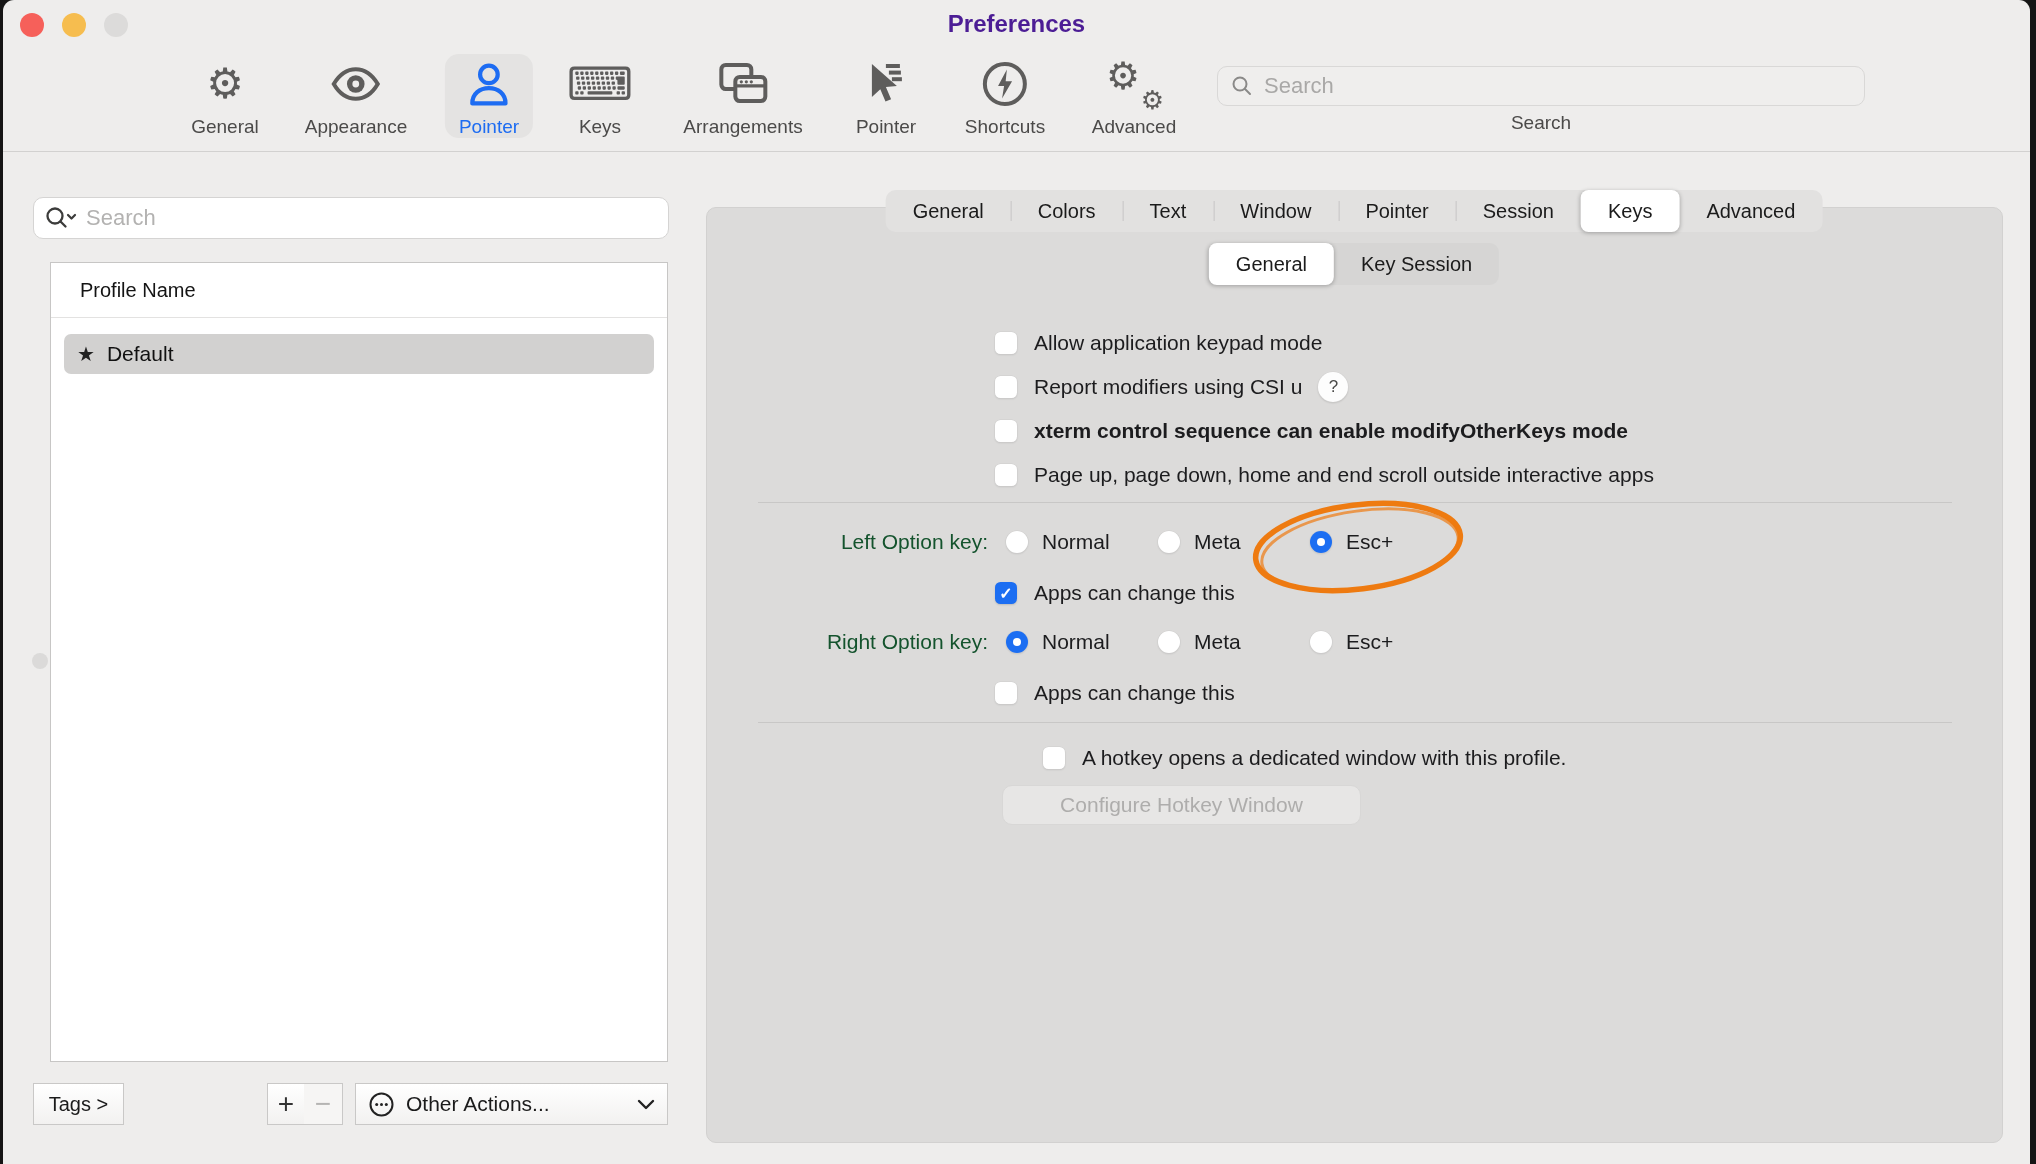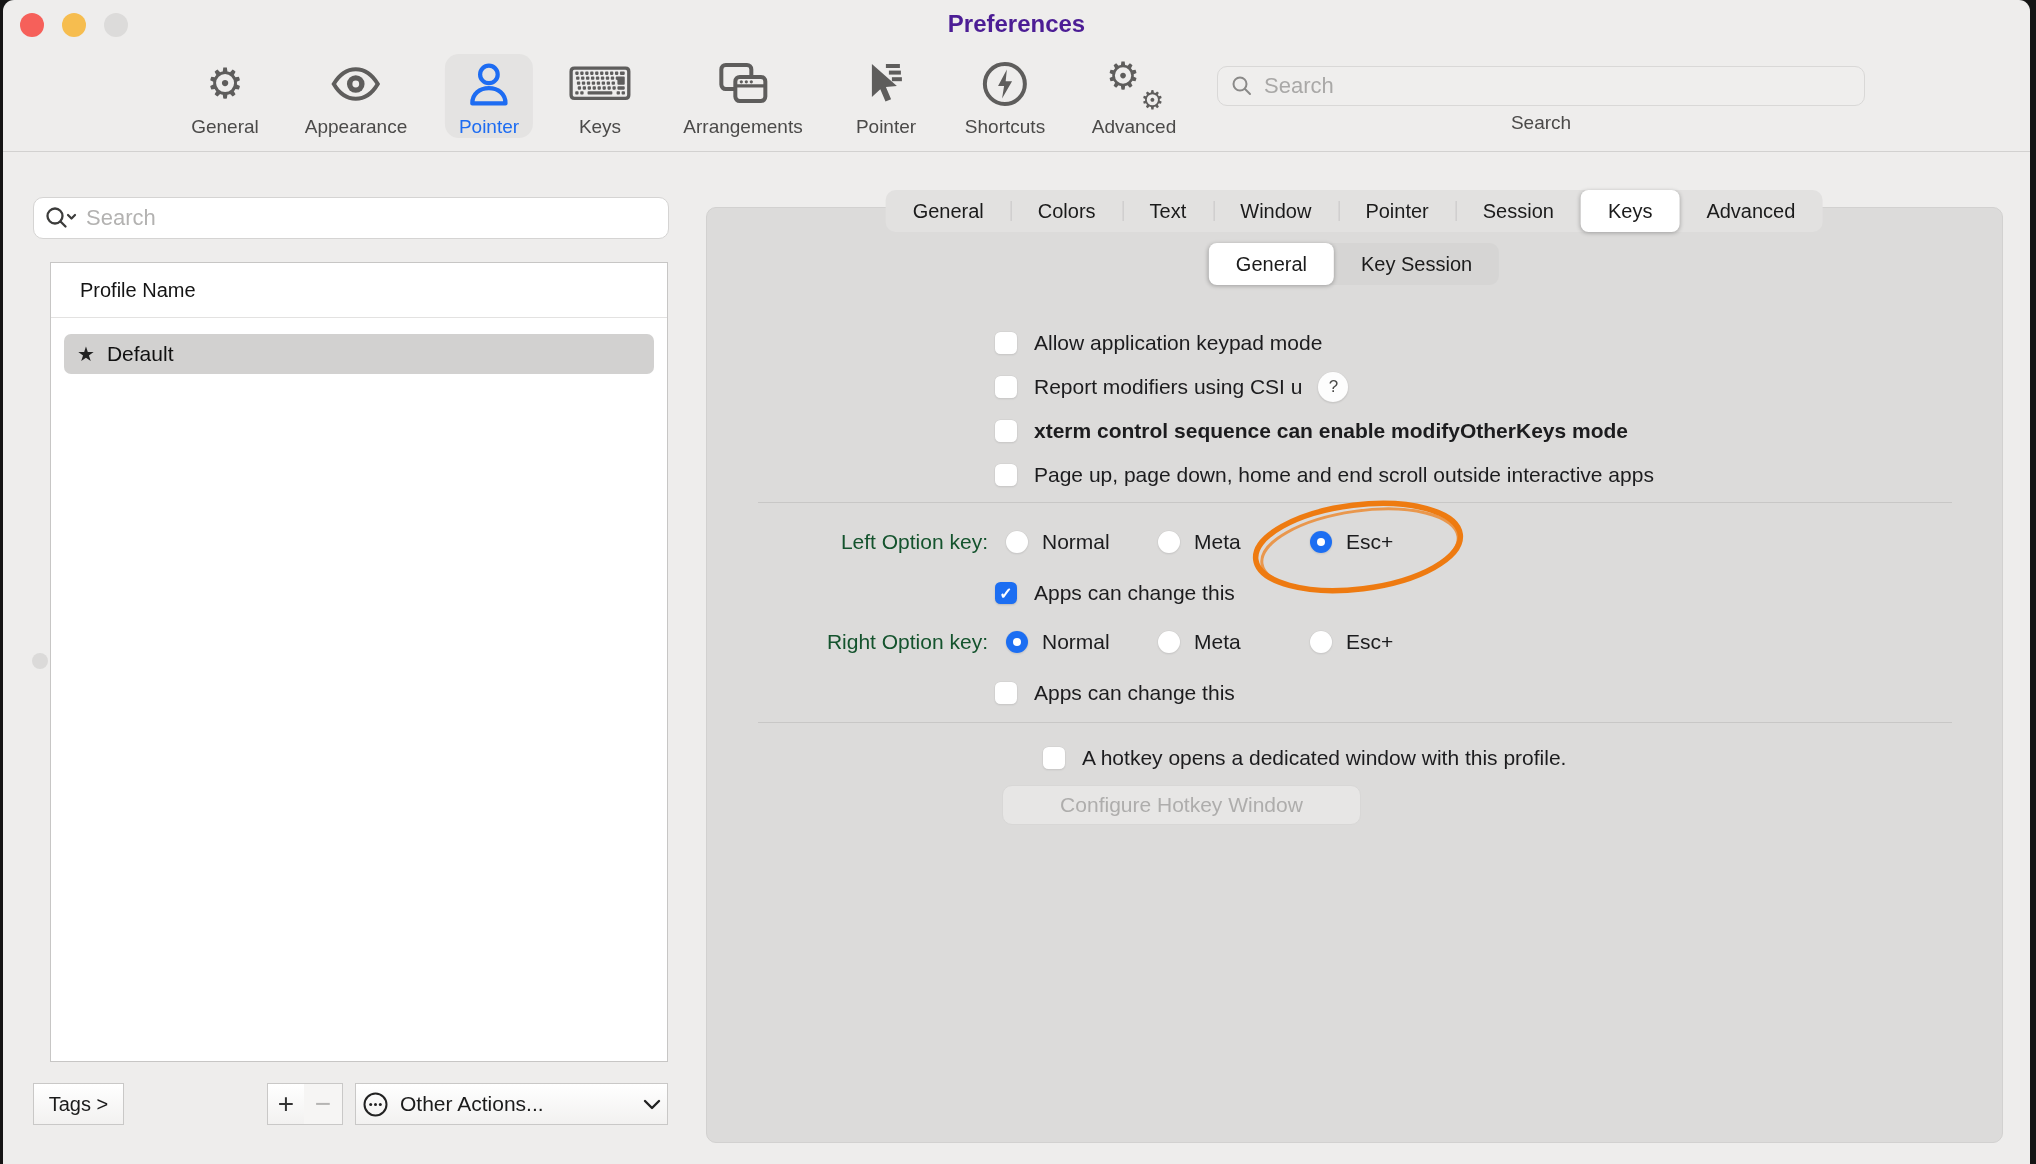--- a/index.html
+++ b/index.html
@@ -55,21 +55,21 @@
   .profile-star { font-size:20px; color:#222; }
   .profile-name { font-size:21px; color:#111; }
 
   .btn { background:linear-gradient(#ffffff,#f2f1f0); border:1px solid #c9c8c7; color:#1b1b1b;
          font-size:20px; font-family:inherit; display:flex; align-items:center; justify-content:center; }
   .tags-btn  { position:absolute; left:30px;  top:1083px; width:91px; height:42px; }
   .plus-btn  { position:absolute; left:264px; top:1083px; width:38px; height:42px; font-size:28px; color:#333; }
   .minus-btn { position:absolute; left:301px; top:1083px; width:39px; height:42px; font-size:28px;
                color:#b5b4b3; background:#f6f5f4; border-left:none; }
   .other-btn { position:absolute; left:352px; top:1083px; width:313px; height:42px;
-               justify-content:flex-start; padding:0 6px; gap:11px; font-size:21px; }
+               justify-content:flex-start; padding:0 12px; gap:11px; font-size:21px; }
   .other-btn .chev { margin-left:auto; }
 
   .edge-dot { position:absolute; left:29px; top:653px; width:16px; height:16px; border-radius:50%;
               background:#dbdad9; }
 
   
   .panel { position:absolute; left:703px; top:207px; width:1297px; height:936px;
            background:#dcdbda; border:1px solid #d2d1d0; border-radius:10px; }
 
   .seg { position:absolute; transform:translateX(-50%); display:flex; align-items:center;

